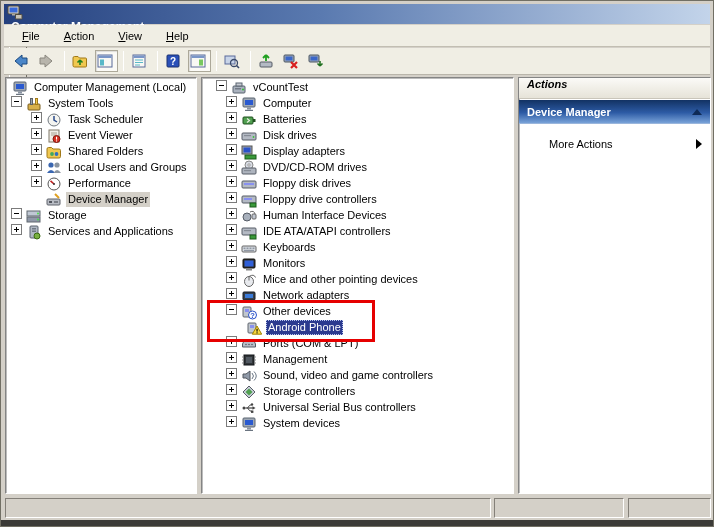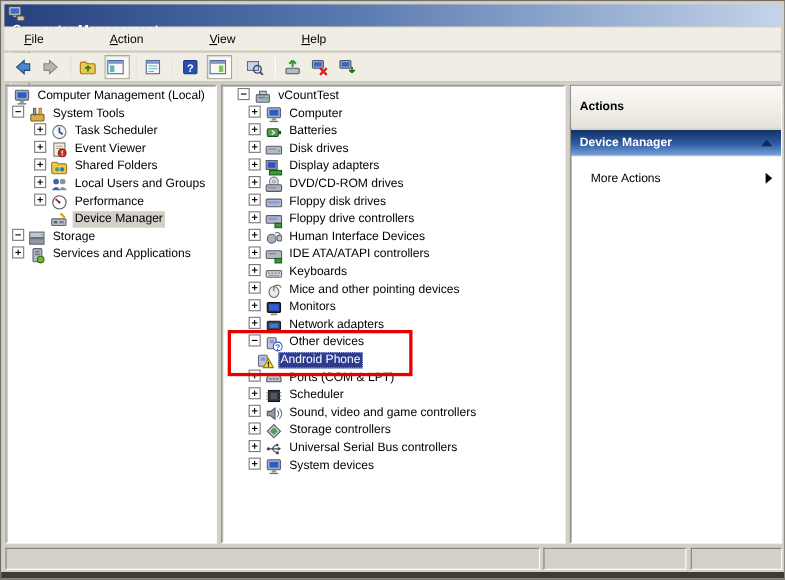--- a/index.html
+++ b/index.html
@@ -18,21 +18,21 @@
   .title-icon{width:16px;height:16px;flex:0 0 auto;}
   .tb-btn{width:18px;height:15px;margin-left:2px;background:#d9d5cc;
     border:1px solid;border-color:#fff #716f64 #716f64 #fff;
     display:flex;align-items:center;justify-content:center;position:relative;flex:0 0 auto;}
   .glyph-min{position:absolute;left:3px;bottom:2px;width:8px;height:2px;background:#000;}
   .glyph-max{width:9px;height:8px;border:1px solid #000;border-top-width:2px;}
   .glyph-close{font-weight:bold;font-size:11px;line-height:1;font-family:"DejaVu Sans",sans-serif;}
 
   
   .menubar{position:absolute;left:3px;top:24px;right:3px;height:22px;background:#f0eee4;
-    border-bottom:1px solid #c2beb2;display:flex;align-items:center;padding-left:10px;gap:36px;}
+    border-bottom:1px solid #c2beb2;display:flex;align-items:center;padding-left:10px;}
   .menu-item{padding:3px 8px;margin-right:8px;cursor:default;}
   .menu-item u{text-decoration:underline;}
 
   
   .toolbar{position:absolute;left:3px;top:47px;right:3px;height:27px;background:#f0eee4;
     border-bottom:1px solid #b9b5aa;display:flex;align-items:center;padding-left:6px;}
   .tool-btn{width:23px;height:22px;display:flex;align-items:center;justify-content:center;
     border:1px solid transparent;margin:0 1px;}
   .tool-btn.pressed{border:1px solid #aca899;background:#fbfaf6;
     box-shadow:inset 1px 1px 1px rgba(0,0,0,.12);}
@@ -48,43 +48,43 @@
   .pane-right{left:517px;top:76px;width:193px;height:417px;}
 
   
   .trow{display:flex;align-items:flex-start;height:16px;white-space:nowrap;cursor:default;}
   .tree{padding-top:2px;}
   .tree-left .lvl0{padding-left:6px}
   .tree-left .lvl1{padding-left:5px}
   .tree-left .lvl2{padding-left:25px}
   .tree-mid  .lvl0{padding-left:14px}
   .tree-mid  .lvl1{padding-left:24px}
-  .tree-mid  .lvl2{padding-left:16px}
+  .tree-mid  .lvl2{padding-left:29px}
   .exp{position:relative;width:11px;height:11px;border:1px solid #7b7b7b;background:#fff;
     margin-right:4px;flex:0 0 auto;}
   .exp::before{content:'';position:absolute;left:2px;right:2px;top:4px;height:1px;background:#000;}
   .exp.plus::after{content:'';position:absolute;top:2px;bottom:2px;left:4px;width:1px;background:#000;}
   .expspace{width:15px;flex:0 0 auto;}
   .ti{width:16px;height:16px;margin-right:4px;flex:0 0 auto;}
   .ti svg{display:block;}
   .tlabel{padding:1px 2px;line-height:13px;}
   .sel-active{background:var(--selection);color:#fff;outline:1px dotted #b9c6ef;outline-offset:-1px;}
   .sel-inactive{background:#d4d0c8;}
 
   
-  .actions-header{height:39px;background:linear-gradient(#fbfaf7,#e6e3d8);
-    border-bottom:1px solid #c9c5ba;display:flex;align-items:center;
-    font-weight:bold;padding-left:8px;}
+  .actions-header{height:21px;background:linear-gradient(#fbfaf7,#e6e3d8);
+    border-bottom:1px solid #c9c5ba;display:flex;align-items:flex-start;
+    font-weight:bold;padding-left:8px;font-style:italic;}
   .action-section{height:24px;margin-top:1px;
     background:linear-gradient(180deg,var(--action_top) 0%,#2d5ba5 55%,var(--action_bottom) 100%);
     display:flex;align-items:center;padding:0 8px;border-bottom:1px solid #9ab6dc;}
   .action-section-title{color:#fff;font-weight:bold;flex:1;}
   .chev-up{width:0;height:0;border-left:5px solid transparent;border-right:5px solid transparent;
     border-bottom:6px solid #0e2a56;}
-  .action-item{height:20px;display:flex;align-items:center;padding:0 8px 0 18px;margin-top:10px;}
+  .action-item{height:20px;display:flex;align-items:center;padding:0 8px 0 30px;margin-top:10px;}
   .action-item-label{flex:1;}
   .chev-right{width:0;height:0;border-top:5px solid transparent;border-bottom:5px solid transparent;
     border-left:6px solid #000;}
 
   
   .status-seg{position:absolute;top:497px;height:20px;background:#d4d0c8;
     border:1px solid;border-color:#848079 #ffffff #ffffff #848079;}
   .seg1{left:4px;width:486px;}
   .seg2{left:493px;width:130px;}
   .seg3{left:627px;width:83px;}
@@ -481,37 +481,37 @@
                 <rect x="3" y="9.8" width="10" height="1.2"></rect>
               </g>
             </svg>
           </span>
           <span class="tlabel">Keyboards</span>
         </div>
         <div class="trow lvl1">
           <span class="exp plus"></span>
           <span class="ti">
             <svg width="16" height="16" viewBox="0 0 16 16">
+              <rect x="2" y="3" width="12" height="9" rx="1" fill="#30302c" stroke="#101010"></rect>
+              <rect x="3.5" y="4.5" width="9" height="6" fill="#3060d8"></rect>
+              <rect x="5" y="13" width="6" height="1.5" fill="#888"></rect>
+            </svg>
+          </span>
+          <span class="tlabel">Monitors</span>
+        </div>
+        <div class="trow lvl1">
+          <span class="exp plus"></span>
+          <span class="ti">
+            <svg width="16" height="16" viewBox="0 0 16 16">
               <ellipse cx="8" cy="9.5" rx="4.5" ry="5" fill="#e8eaee" stroke="#666"></ellipse>
               <line x1="8" y1="4.5" x2="8" y2="8.5" stroke="#666"></line>
               <path d="M8 4.5 q5-3 6.5 1" stroke="#666" fill="none"></path>
             </svg>
           </span>
           <span class="tlabel">Mice and other pointing devices</span>
-        </div>
-        <div class="trow lvl1">
-          <span class="exp plus"></span>
-          <span class="ti">
-            <svg width="16" height="16" viewBox="0 0 16 16">
-              <rect x="2" y="3" width="12" height="9" rx="1" fill="#30302c" stroke="#101010"></rect>
-              <rect x="3.5" y="4.5" width="9" height="6" fill="#3060d8"></rect>
-              <rect x="5" y="13" width="6" height="1.5" fill="#888"></rect>
-            </svg>
-          </span>
-          <span class="tlabel">Monitors</span>
         </div>
         <div class="trow lvl1">
           <span class="exp plus"></span>
           <span class="ti">
             <svg width="16" height="16" viewBox="0 0 16 16">
               <rect x="2" y="4" width="12" height="8" rx="1" fill="#38404c" stroke="#181c24"></rect>
               <rect x="4" y="6" width="8" height="4" fill="#3a7ad8"></rect>
               <rect x="4" y="13" width="3" height="2" fill="#c0c020"></rect>
               <rect x="9" y="13" width="3" height="2" fill="#c0c020"></rect>
             </svg>
@@ -566,21 +566,21 @@
               <g stroke="#888">
                 <line x1="1" y1="5" x2="3" y2="5"></line>
                 <line x1="1" y1="8" x2="3" y2="8"></line>
                 <line x1="1" y1="11" x2="3" y2="11"></line>
                 <line x1="13" y1="5" x2="15" y2="5"></line>
                 <line x1="13" y1="8" x2="15" y2="8"></line>
                 <line x1="13" y1="11" x2="15" y2="11"></line>
               </g>
             </svg>
           </span>
-          <span class="tlabel">Scheduler</span>
+          <span class="tlabel">Management</span>
         </div>
         <div class="trow lvl1">
           <span class="exp plus"></span>
           <span class="ti">
             <svg width="16" height="16" viewBox="0 0 16 16">
               <path d="M2 6 h3 l4-3 v10 l-4-3 H2 Z" fill="#909aa8" stroke="#50575e"></path>
               <path d="M11 5 q3 3 0 6" stroke="#6a7684" fill="none"></path>
               <path d="M13 3.5 q4.5 4.5 0 9" stroke="#6a7684" fill="none"></path>
             </svg>
           </span>

